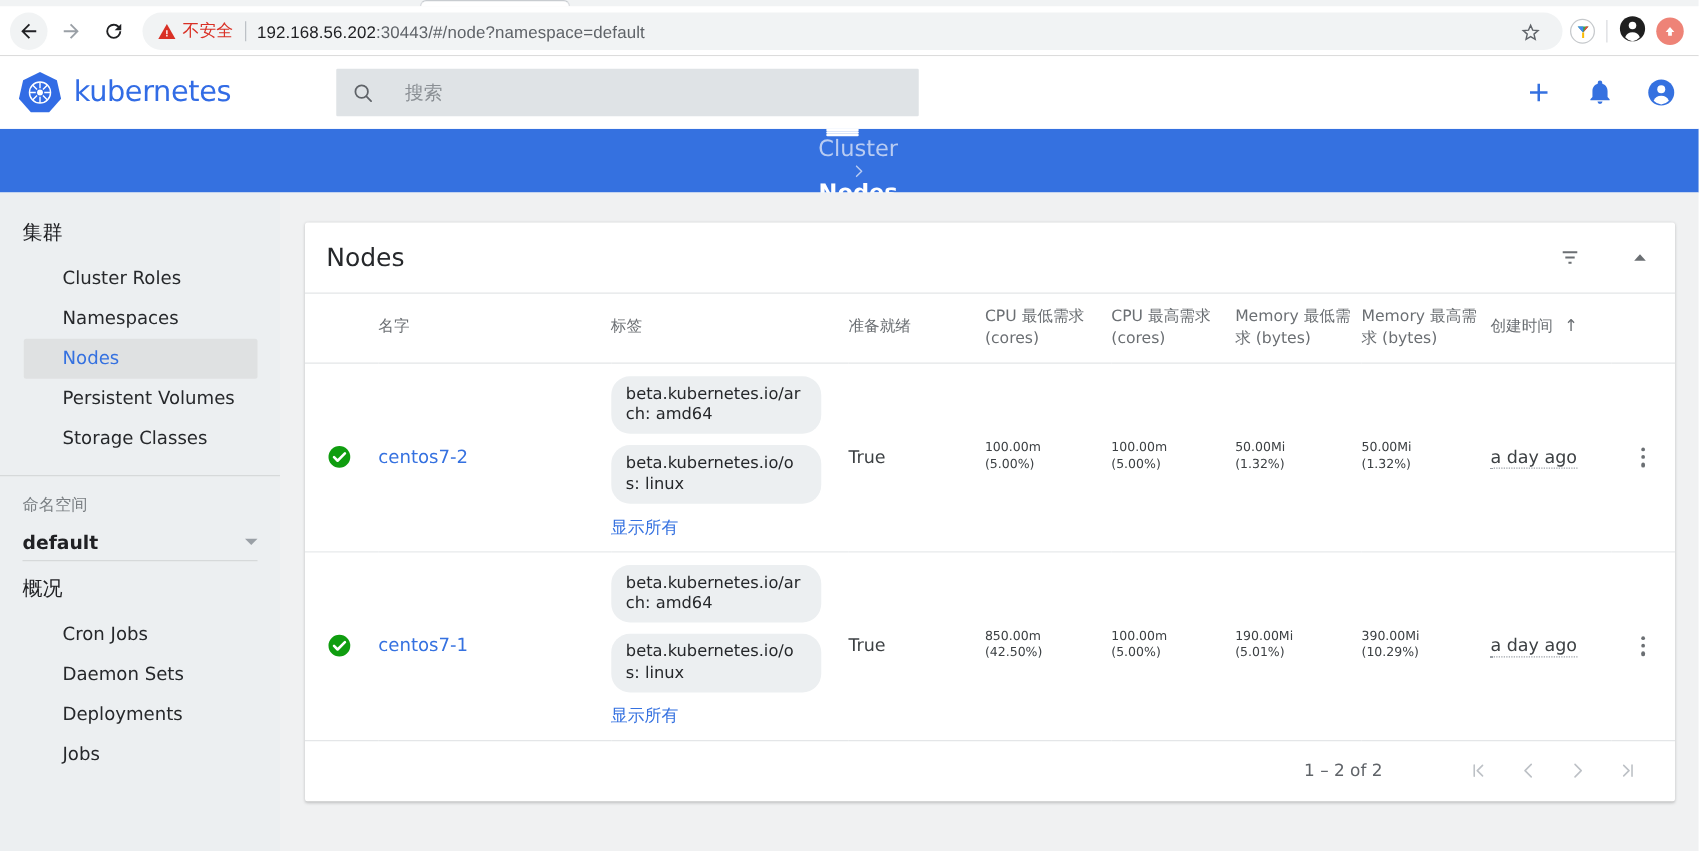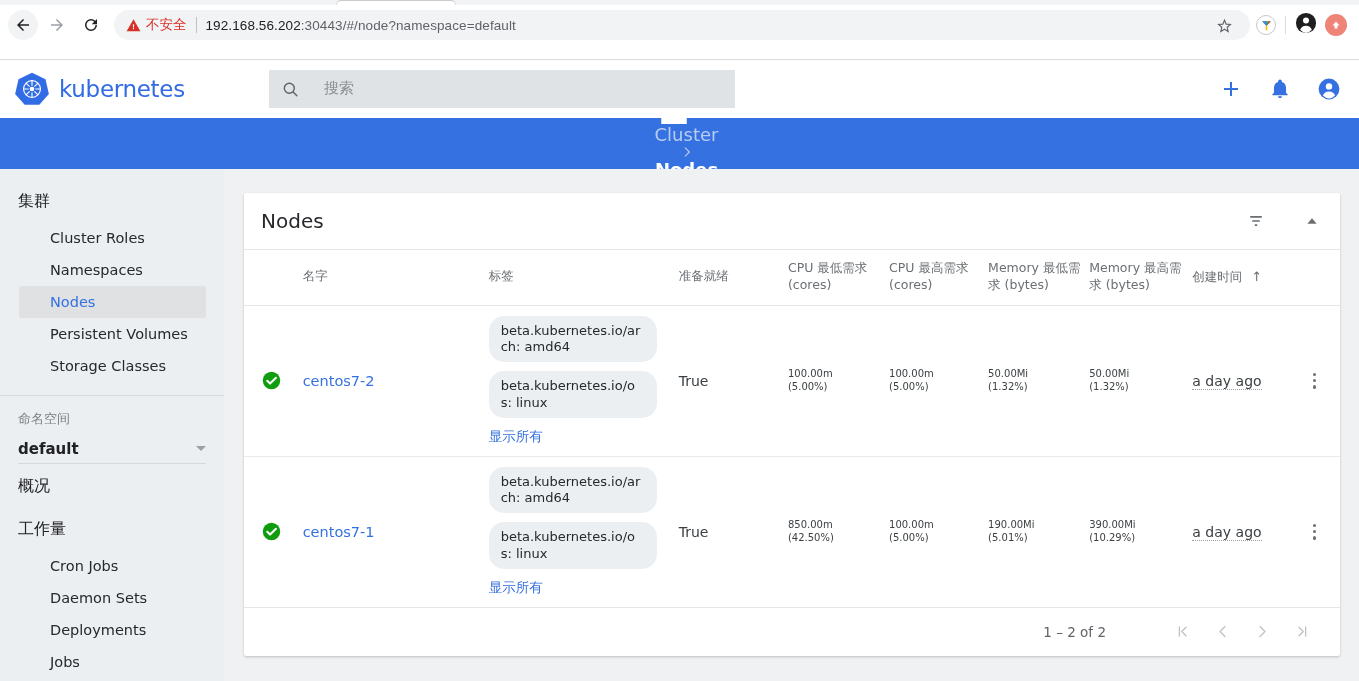--- a/index.html
+++ b/index.html
@@ -7,21 +7,21 @@
   html, body {
     margin: 0; padding: 0;
     width: 1359px; height: 681px;
     overflow: hidden;
     font-family: "Liberation Sans", "DejaVu Sans", sans-serif;
     background: #ffffff;
   }
 
   
   .browser-chrome {
-    width: 100%; height: 60px;
+    width: 100%; height: 45px;
     background: #ffffff;
     position: relative;
     border-bottom: 1px solid #dcdcdc;
   }
   .tab-strip {
     position: absolute; top: 0; left: 0; width: 100%; height: 5px;
     background: #f1f3f4;
   }
   .tab-strip .tab-edge {
     position: absolute; left: 336px; top: 0; width: 120px; height: 5px;
@@ -81,21 +81,21 @@
     font-family: "DejaVu Sans", sans-serif;
   }
   .search-wrap {
     width: 466px; height: 38px; background: #dfe3e6;
     display: flex; align-items: center; padding: 0 12px; margin-left: 23px;
     flex: 0 0 auto; border-radius: 1px;
   }
   .search-input {
     border: none; background: transparent; outline: none;
     font-size: 15px; color: #3c4043; margin-left: 22px;
-    font-family: Liberation Mono, monospace; width: 100%;
+    font-family: Liberation Sans, sans-serif; width: 100%;
   }
   .search-input::placeholder { color: #8a8f94; }
   .header-actions {
     margin-left: auto; display: flex; align-items: center; gap: 26px;
   }
   .header-actions .hicon { cursor: pointer; display: flex; }
 
   
   .breadcrumb-bar {
     height: 51px; background: #3571e0;
@@ -380,21 +380,20 @@
 
     <div class="nav-divider"></div>
 
     <div class="ns-label">命名空间</div>
     <div class="ns-select">
       <span class="ns-value">default</span>
       <span class="caret-down"></span>
     </div>
 
     <div class="nav-heading">概况</div>
-    <div class="nav-heading">工作量</div>
 
     <div class="nav-item">
       <span>Cron Jobs</span>
     </div>
     <div class="nav-item">
       <span>Daemon Sets</span>
     </div>
     <div class="nav-item">
       <span>Deployments</span>
     </div>

